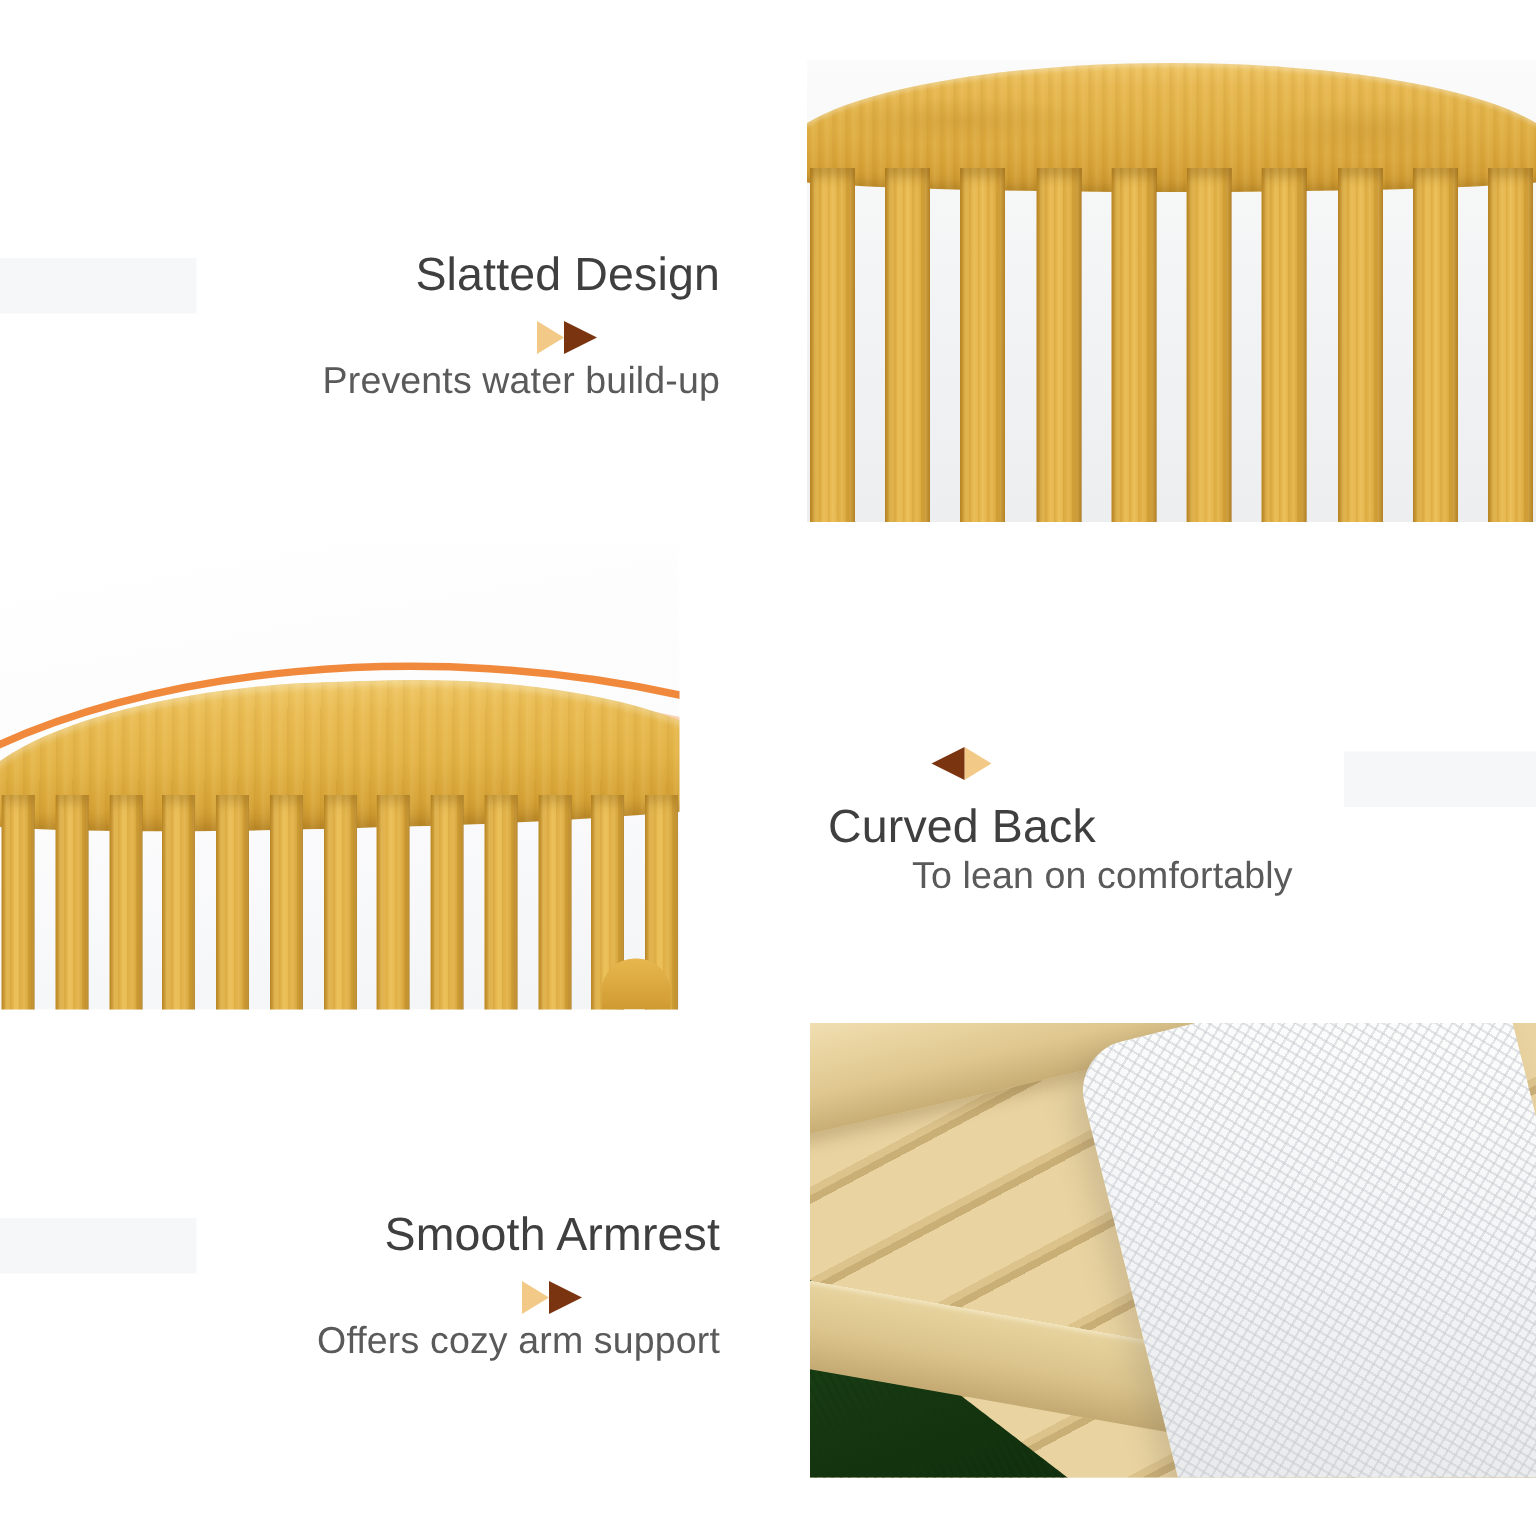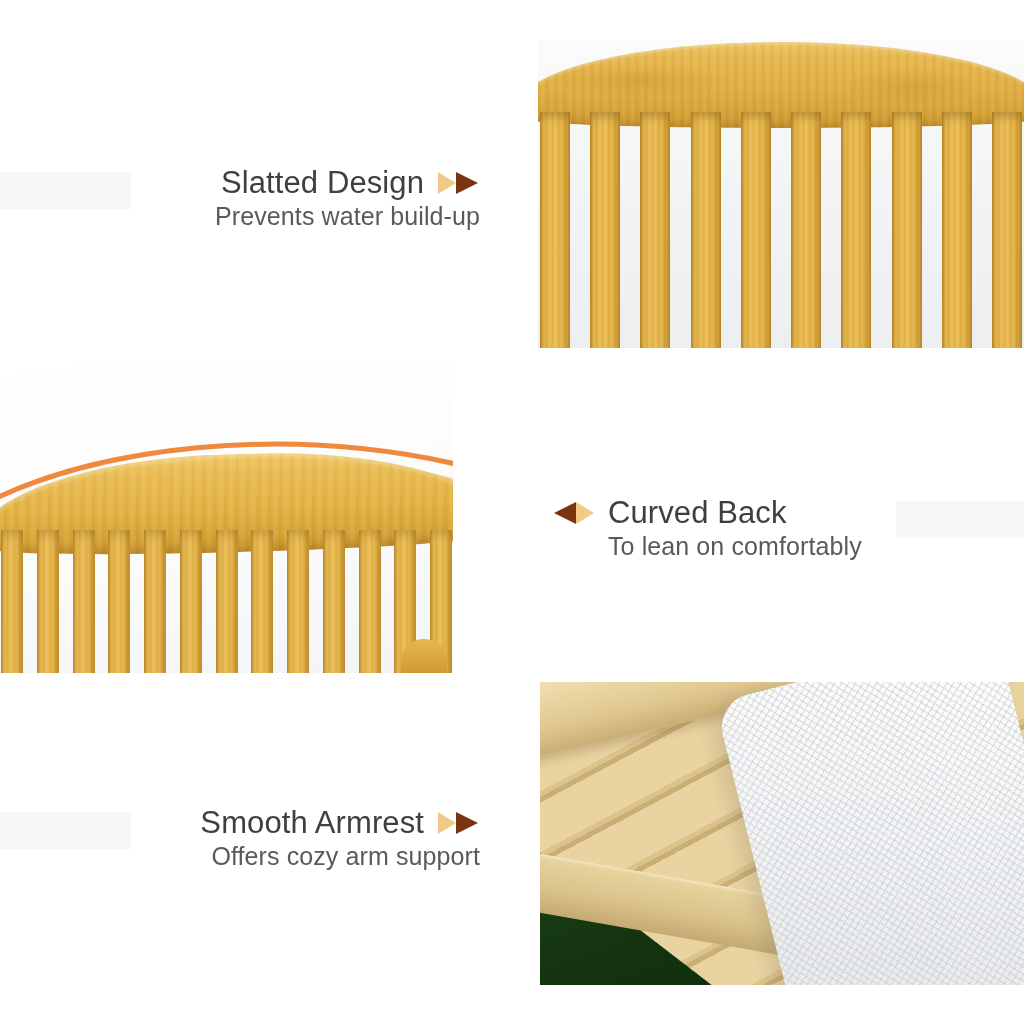--- a/index.html
+++ b/index.html
@@ -29,20 +29,21 @@
   
   .text-block {
     position: absolute;
     display: flex;
     flex-direction: column;
   }
   .heading-row {
     display: flex;
     align-items: center;
     gap: 12px;
+    flex-direction: column;
   }
   .heading-row.align-right { justify-content: flex-end; }
   .heading-row.align-left  { justify-content: flex-start; }
 
   .heading {
     font-size: 31px;
     font-weight: 400;
     color: #3f3f3f;
     letter-spacing: 0.1px;
     white-space: nowrap;

